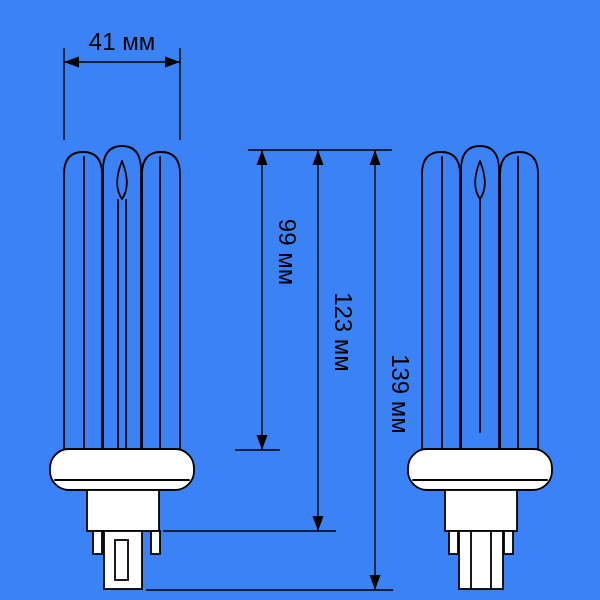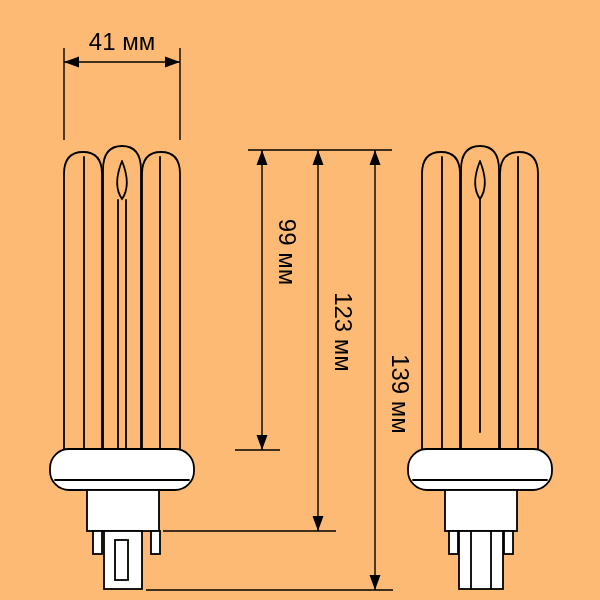--- a/index.html
+++ b/index.html
@@ -4,21 +4,21 @@
 <style>
   html, body {
     margin: 0;
     padding: 0;
     background: #ffffff;
   }
   .canvas {
     position: relative;
     width: 600px;
     height: 600px;
-    background: #fdba74;
+    background: #3b82f6;
     font-family: "Liberation Sans", sans-serif;
   }
   svg { display: block; }
   .draw {
     fill: none;
     stroke: #000000;
     stroke-width: 1.8;
     stroke-linecap: round;
   }
   .solid {

